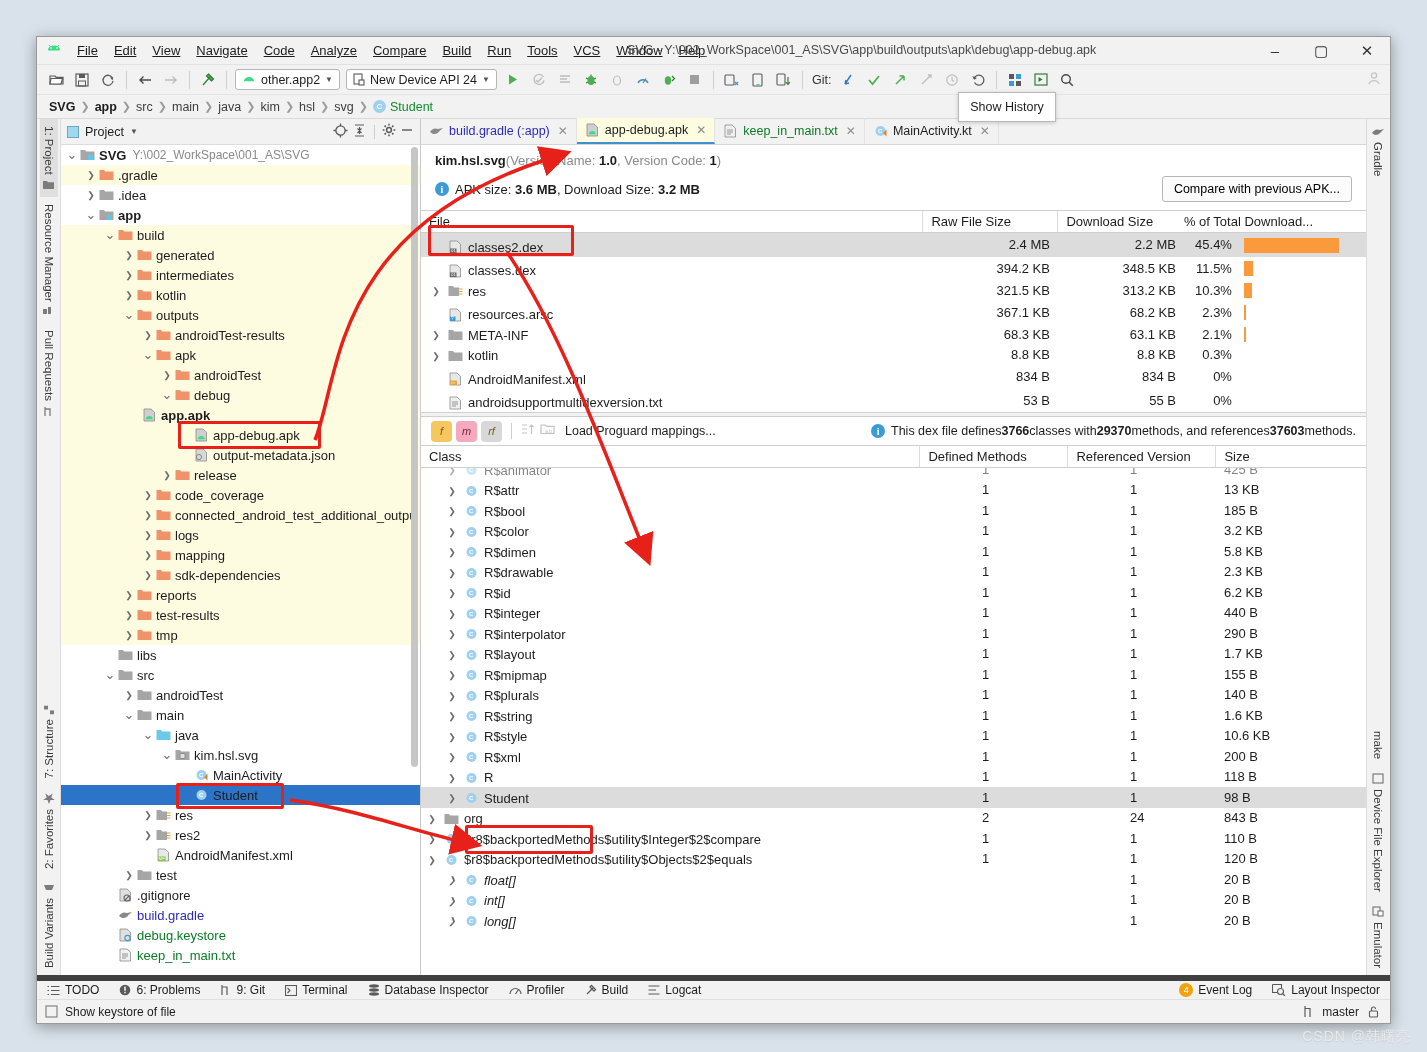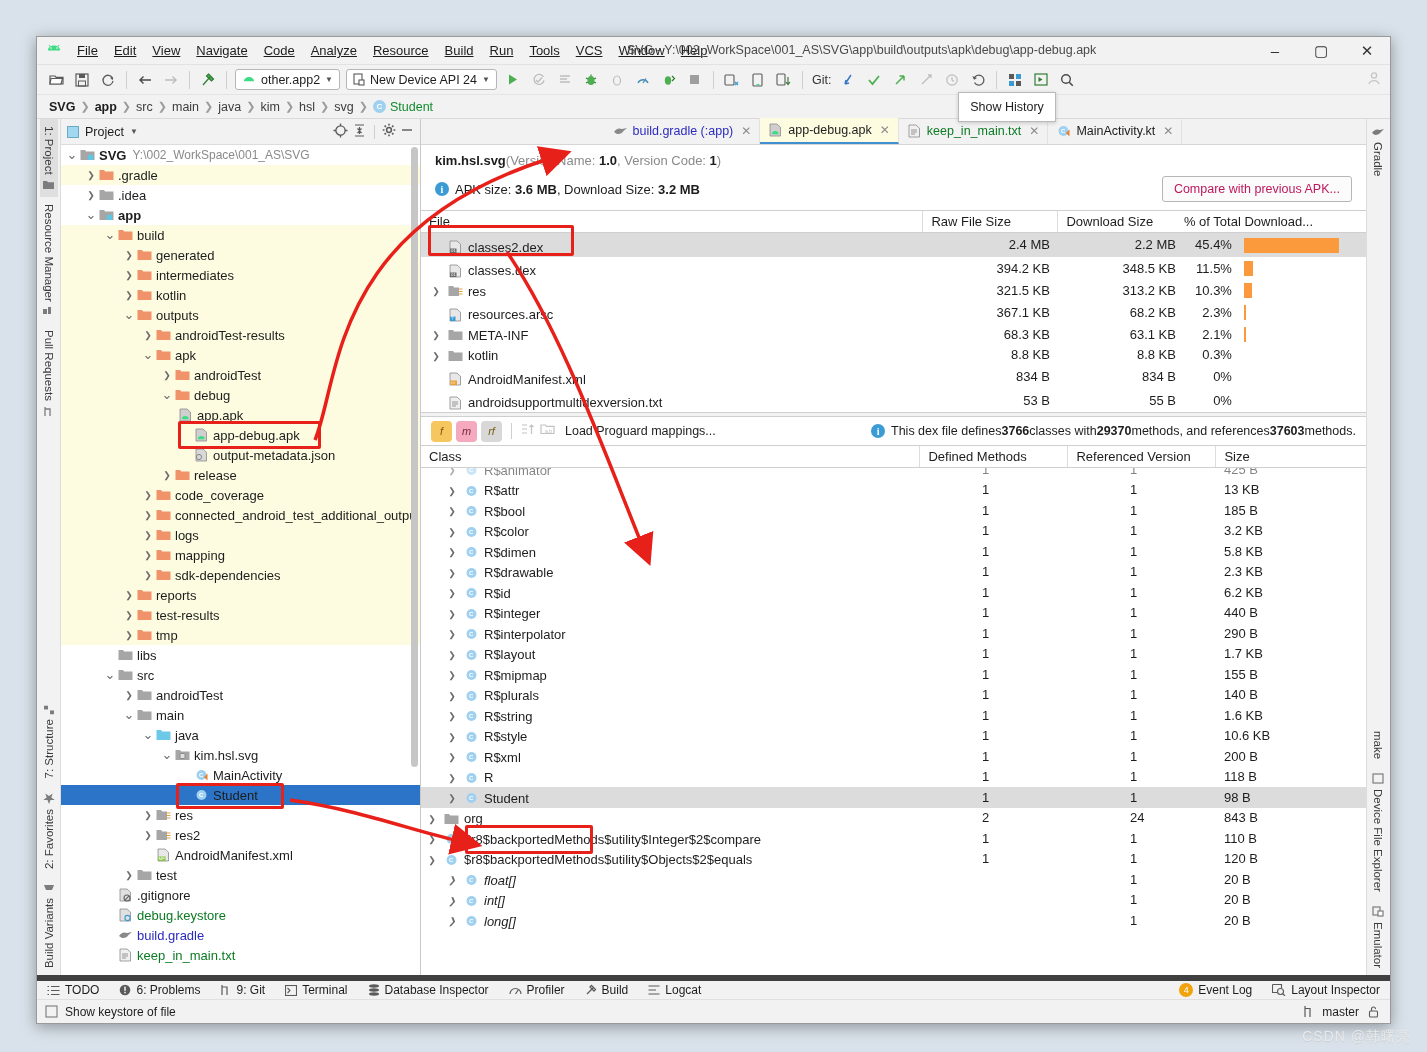--- a/index.html
+++ b/index.html
@@ -118,41 +118,41 @@
   .tsub { color:#8a8a8a; margin-left:6px; font-size:12px;}
   .tlabel.blue { color:#2b2bbf; }
   .tlabel.green { color:#0c7a24; }
   .vscroll {
     position:absolute; right:2px; top:2px; width:7px; height:620px;
     background:#c6c6c6; border-radius:4px;
   }
   
   .editor { flex:1 1 auto; display:flex; flex-direction:column; min-width:0; background:#fff;}
   .tabs { height:26px; flex:0 0 26px; display:flex; align-items:flex-end;
-          background:#f2f2f2; border-bottom:1px solid #d6d6d6;justify-content:center;}
+          background:#f2f2f2; border-bottom:1px solid #d6d6d6;}
   .tab { height:26px; display:flex; align-items:center; gap:5px; padding:0 8px;
          font-size:12.5px; border-right:1px solid #e2e2e2; }
   .tab.active { background:#fdfbe0; border-bottom:2px solid #3f8fd1;}
   .tab .x { color:#8c8c8c; font-size:12px; margin-left:3px;}
   .tab .lbl.blue{color:#2b2bbf;} .tab .lbl.green{color:#0c7a24;} .tab .lbl.dark{color:#1d1d1d;}
   .apk-head { padding: 8px 14px 0 14px; }
   .apk-title { font-size:13px; color:#1d1d1d;}
   .apk-title b { font-weight:bold;}
   .apk-title .dim { color:#8a8a8a;}
   .apk-title .dim b { color:#1d1d1d; }
   .apk-size-row { display:flex; align-items:center; margin-top:8px;}
   .apk-size { font-size:13px; color:#1d1d1d; }
   .info-dot {
     width:14px;height:14px;border-radius:50%;background:#3b9bd4;color:#fff;
     font-size:10px;font-weight:bold;display:inline-flex;align-items:center;justify-content:center;
     margin-right:6px; font-family:"Liberation Serif",serif;
   }
   .cmp-btn {
     margin-left:auto; border:1px solid #b6b6b6; border-radius:3px; background:#fbfbfb;
-    font-size:12.5px; padding:5px 11px; color:#be185d;
+    font-size:12.5px; padding:5px 11px; color:#000000;
   }
   table.grid { width:100%; border-collapse:collapse; font-size:13px; table-layout:fixed;}
   table.grid th {
     font-weight:normal; color:#1d1d1d; text-align:left; padding:3px 8px;
     border-bottom:1px solid #cfcfcf; border-right:1px solid #dcdcdc;
     background:#fff; font-size:13px;
   }
   table.grid td { padding:2px 8px; color:#1d1d1d; }
   .file-table-wrap { margin-top:8px; border-top:1px solid #cfcfcf;}
   tr.rowsel td { background:#dcdcdc; }
@@ -216,21 +216,21 @@
           <path d="M3 1 L4.3 2.7 M13 1 L11.7 2.7" stroke="#3ddc84" stroke-width="1"></path>
         </svg>
     </div>
     <div class="menu">
       <div class="menu-item"><u>File</u></div>
       <div class="menu-item"><u>Edit</u></div>
       <div class="menu-item"><u>View</u></div>
       <div class="menu-item"><u>Navigate</u></div>
       <div class="menu-item"><u>Code</u></div>
       <div class="menu-item"><u>Analyze</u></div>
-      <div class="menu-item"><u>Resource</u></div>
+      <div class="menu-item"><u>Compare</u></div>
       <div class="menu-item"><u>Build</u></div>
       <div class="menu-item"><u>Run</u></div>
       <div class="menu-item"><u>Tools</u></div>
       <div class="menu-item"><u>VCS</u></div>
       <div class="menu-item"><u>Window</u></div>
       <div class="menu-item"><u>Help</u></div>
     </div>
     <div class="wintitle">SVG - Y:\002_WorkSpace\001_AS\SVG\app\build\outputs\apk\debug\app-debug.apk</div>
     <div class="winbtns">
       <div class="winbtn">–</div>
@@ -627,21 +627,21 @@
           </div>
           <div class="trow hl" style="padding-left: 99px;">
             <span class="arrow" style="font-size: 13px; line-height: 8px;">⌄</span>
             <span class="ic">
               <svg width="15" height="14" viewBox="0 0 15 14">
                 <path d="M0.5 2 H5 L6.2 3.4 H14.5 V12 H0.5 Z" fill="#f0926a"></path>
               </svg>
             </span>
             <span class="tlabel">debug</span>
           </div>
-          <div class="trow hl" style="padding-left: 102px;">
+          <div class="trow hl" style="padding-left: 66px; font-weight: bold;">
             <span class="arrow"></span>
             <span class="ic">
               <svg width="15" height="14" viewBox="0 0 15 14">
                 <path d="M2 1 H9 L12.5 4.2 V13 H2 Z" fill="#cfcfcf" stroke="#8a8a8a" stroke-width=".8"></path>
                 <path d="M4 10.5 A3 2.4 0 0 1 10.5 10.5 L10.5 11.2 L4 11.2 Z" fill="#3ddc84"></path>
               </svg>
             </span>
             <span class="tlabel">app.apk</span>
           </div>
           <div class="trow hl" style="padding-left: 118px;">
@@ -869,34 +869,34 @@
                 <circle cx="9" cy="10" r="3" fill="none" stroke="#666" stroke-width="1.1"></circle>
                 <path d="M7 12 L11 8" stroke="#666" stroke-width="1.1"></path>
               </svg>
             </span>
             <span class="tlabel">.gitignore</span>
           </div>
           <div class="trow" style="padding-left: 42px;">
             <span class="arrow"></span>
             <span class="ic">
               <svg width="15" height="14" viewBox="0 0 15 14">
+                <path d="M1 8 Q4 3 9 5 L14 4 L10.5 7 Q8.5 10.5 4 10 Z" fill="#8a8a8a"></path>
+              </svg>
+            </span>
+            <span class="tlabel blue">build.gradle</span>
+          </div>
+          <div class="trow" style="padding-left: 42px;">
+            <span class="arrow"></span>
+            <span class="ic">
+              <svg width="15" height="14" viewBox="0 0 15 14">
                 <path d="M2 1 H9 L12.5 4.2 V13 H2 Z" fill="#e0e0e0" stroke="#8a8a8a" stroke-width=".8"></path>
                 <circle cx="9.5" cy="10" r="2.6" fill="none" stroke="#3b9bd4" stroke-width="1.1"></circle>
               </svg>
             </span>
             <span class="tlabel green">debug.keystore</span>
-          </div>
-          <div class="trow" style="padding-left: 42px;">
-            <span class="arrow"></span>
-            <span class="ic">
-              <svg width="15" height="14" viewBox="0 0 15 14">
-                <path d="M1 8 Q4 3 9 5 L14 4 L10.5 7 Q8.5 10.5 4 10 Z" fill="#8a8a8a"></path>
-              </svg>
-            </span>
-            <span class="tlabel blue">build.gradle</span>
           </div>
           <div class="trow" style="padding-left: 42px;">
             <span class="arrow"></span>
             <span class="ic">
               <svg width="15" height="14" viewBox="0 0 15 14">
                 <path d="M2 1 H9 L12.5 4.2 V13 H2 Z" fill="#f0f0f0" stroke="#8a8a8a" stroke-width=".8"></path>
                 <path d="M4 6 H10 M4 8 H10 M4 10 H8" stroke="#8a8a8a" stroke-width=".9"></path>
               </svg>
             </span>
             <span class="tlabel green">keep_in_main.txt</span>

